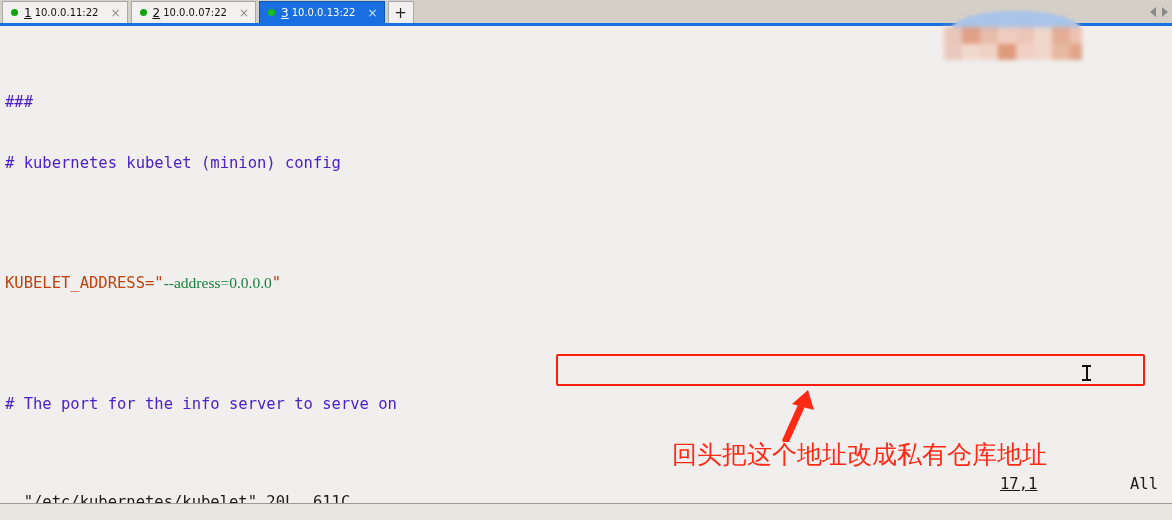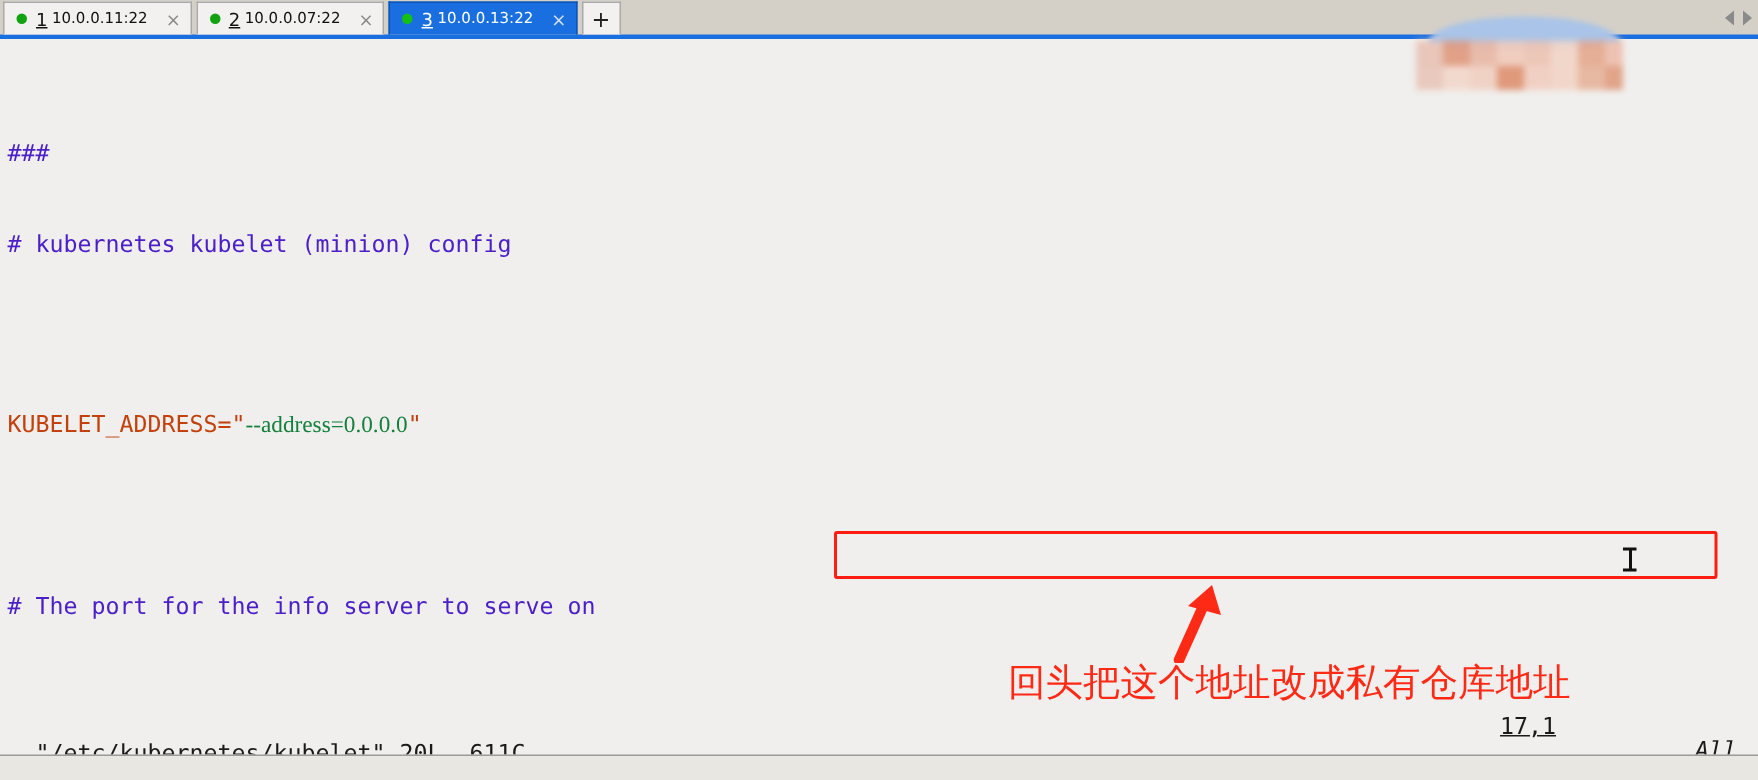--- a/index.html
+++ b/index.html
@@ -134,22 +134,21 @@
   }
   #status-pos {
     position: absolute;
     left: 995px;
     top: 0;
     text-decoration: underline;
   }
   #status-all {
     position: absolute;
     left: 1125px;
-    top: 16px;
-    font-style: italic;
+    top: 0;
   }
 
   
   #bottombar {
     position: absolute;
     left: 0; top: 503px;
     width: 1172px;
     height: 17px;
     background: #e9e7e2;
     border-top: 1px solid #9b9b9b;

